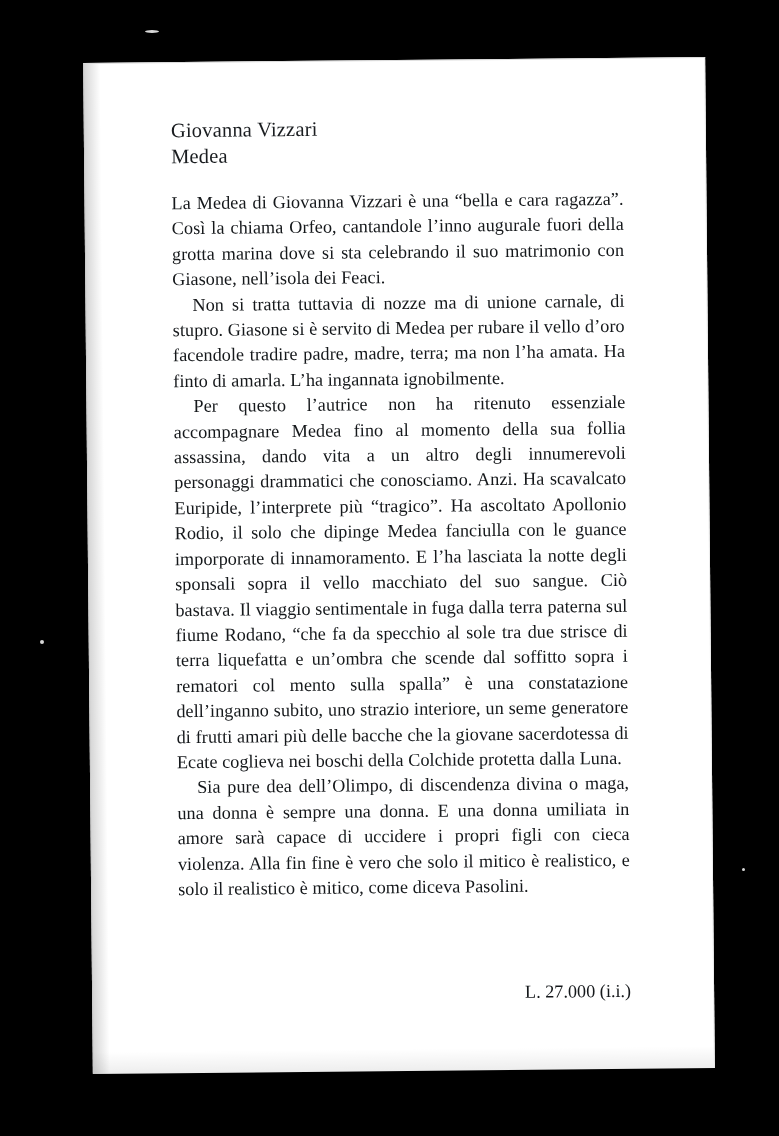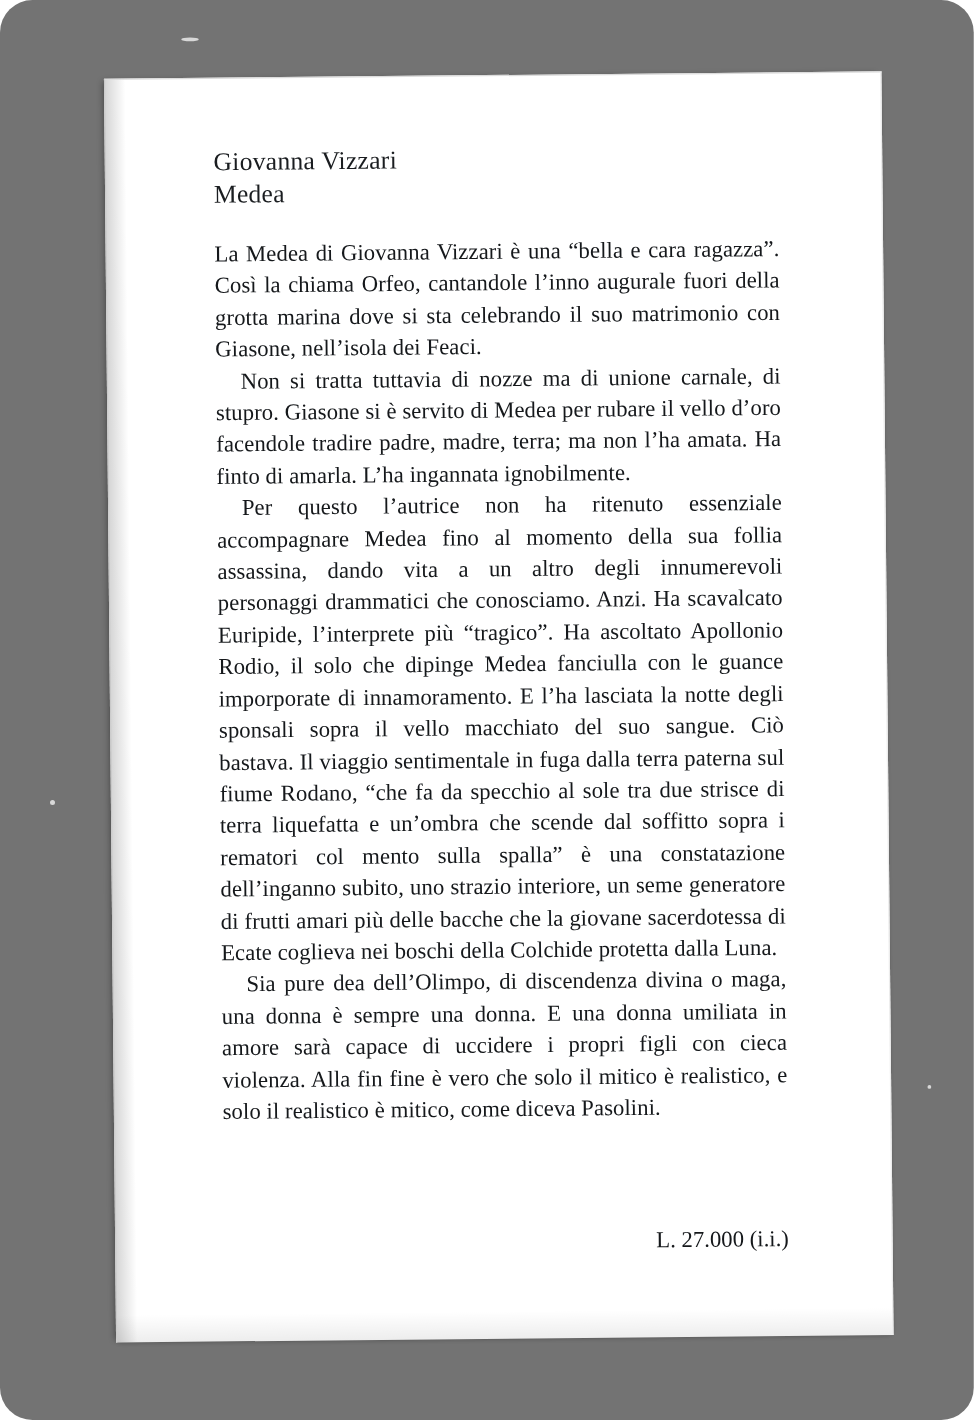--- a/index.html
+++ b/index.html
@@ -12,22 +12,21 @@
     height: 1136px;
     position: relative;
     overflow: hidden;
     font-family: "Liberation Serif", serif;
   }
 
   
   #scan-bed {
     position: absolute;
     inset: 0;
-    background: #737373;
-    border-radius: 26px;
+    background: #000000;
   }
 
   
   #book-page {
     position: absolute;
     left: 88px;
     top: 60px;
     width: 620px;
     height: 1010px;
     background: #ffffff;

